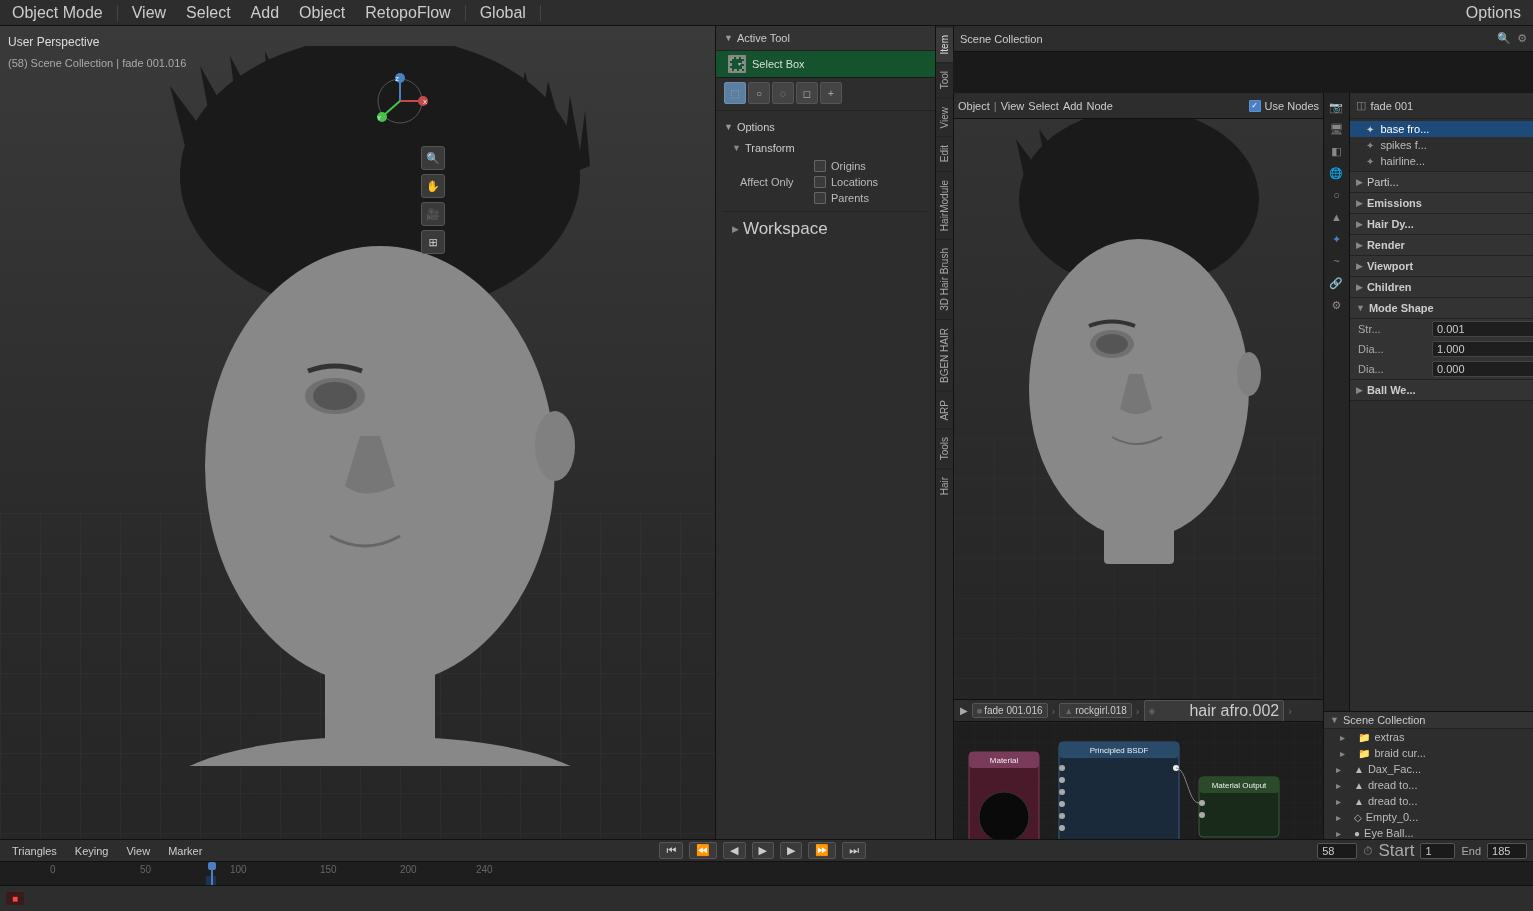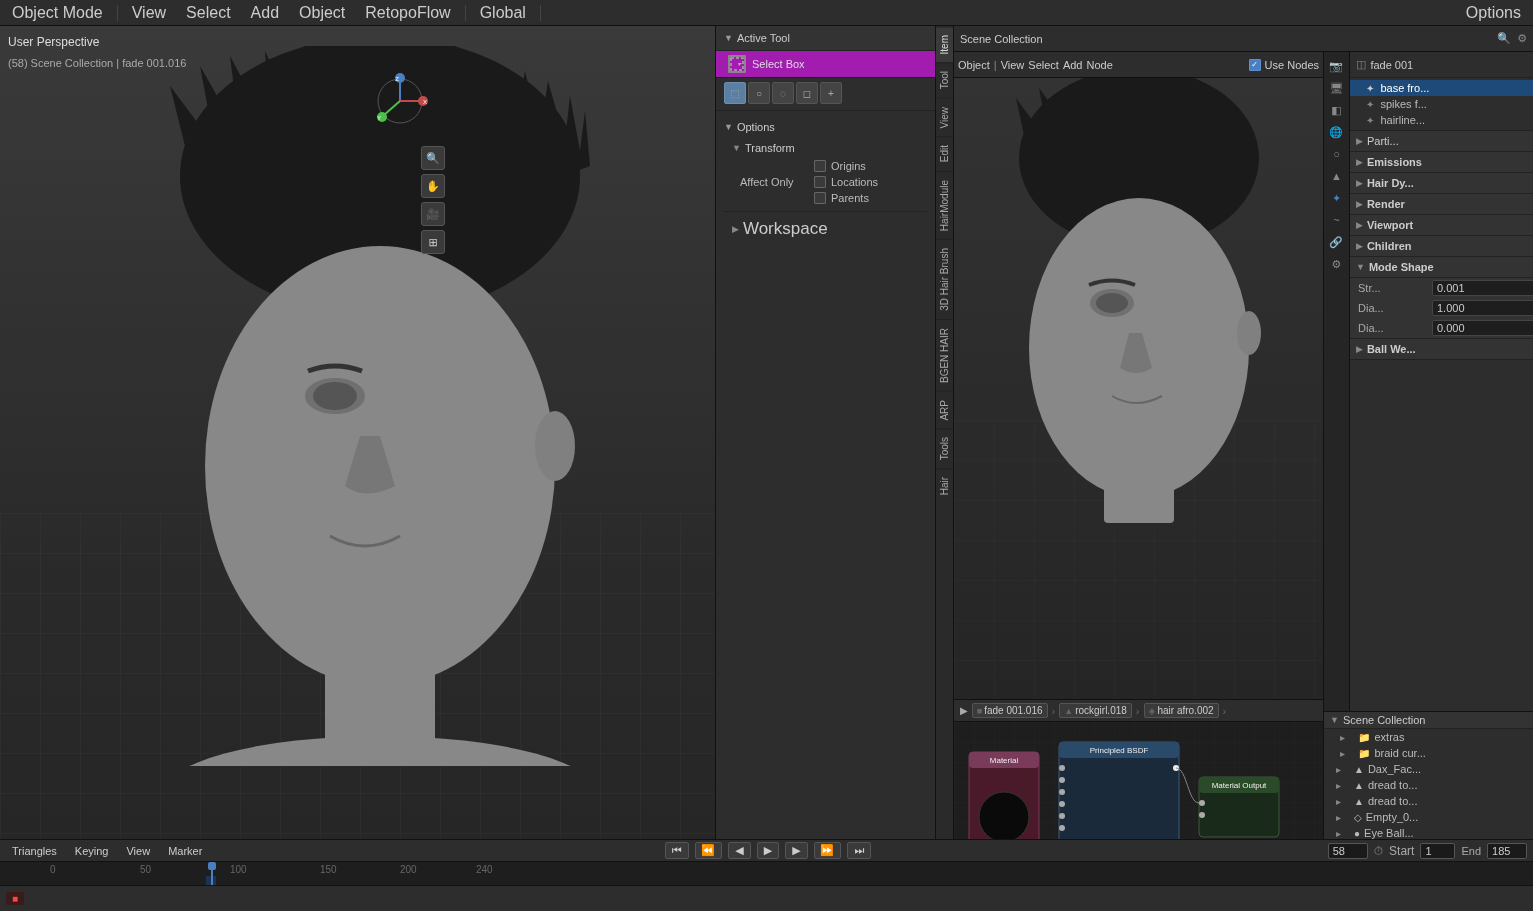--- a/index.html
+++ b/index.html
@@ -94,21 +94,21 @@
       font-size: 11px;
       font-weight: normal;
     }
     .panel-collapse-arrow { color: #999; font-size: 9px; }
 
     .tool-select-box {
       display: flex;
       align-items: center;
       padding: 4px 8px 4px 12px;
       gap: 6px;
-      background: #a21caf;
+      background: #14532d;
       border-bottom: 1px solid #1a1a1a;
     }
     .tool-grid-icons {
       display: flex;
       gap: 2px;
       padding: 4px 8px;
     }
     .tool-grid-icon {
       width: 22px;
       height: 22px;
@@ -541,21 +541,21 @@
     <div class="vertical-tab">View</div>
     <div class="vertical-tab">Edit</div>
     <div class="vertical-tab">HairModule</div>
     <div class="vertical-tab">3D Hair Brush</div>
     <div class="vertical-tab">BGEN HAIR</div>
     <div class="vertical-tab">ARP</div>
     <div class="vertical-tab">Tools</div>
     <div class="vertical-tab">Hair</div>
   </div>
 
-  <div style="display:flex;flex-direction:column;width:580px;position:relative;">
+  <div style="display:flex;flex-direction:column;width:580px;position:relative;gap:41px;">
 
     <div style="height:26px;background:#2d2d2d;border-bottom:1px solid #111;border-left:1px solid #111;display:flex;align-items:center;padding:0 6px;gap:6px;">
       <span style="color:#ccc;font-size:11px;">Scene Collection</span>
       <div style="flex:1"></div>
       <span style="color:#888;font-size:11px;cursor:pointer;">🔍</span>
       <span style="color:#888;font-size:11px;cursor:pointer;">⚙</span>
     </div>
 
     <div style="flex:1;display:flex;min-height:0;">
 
@@ -611,21 +611,21 @@
             <span style="color:#ccc;font-size:10px;">fade 001.016</span>
           </div>
           <span style="color:#666;">›</span>
           <div style="display:flex;align-items:center;gap:2px;background:#3a3a3a;border:1px solid #555;border-radius:2px;padding:1px 4px;">
             <span style="color:#666;font-size:9px;">▲</span>
             <span style="color:#ccc;font-size:10px;">rockgirl.018</span>
           </div>
           <span style="color:#666;">›</span>
           <div style="display:flex;align-items:center;gap:2px;background:#3a3a3a;border:1px solid #555;border-radius:2px;padding:1px 4px;">
             <span style="color:#666;font-size:9px;">◈</span>
-            <span style="color:#ccc;font-size:10px;">hair afro.002</span>
+            <span style="color:#ccc;font-size:16px;margin-left:32px;">hair afro.002</span>
           </div>
           <span style="color:#666;">›</span>
         </div>
 
         <div style="height:190px;background:#1e1e1e;border-top:1px solid #111;position:relative;flex-shrink:0;">
 
           <svg style="position:absolute;inset:0;width:100%;height:100%;">
 
             <defs>
               <pattern id="nodegrid" width="20" height="20" patternUnits="userSpaceOnUse">
@@ -825,21 +825,21 @@
     <button class="btn-small">◀</button>
     <button class="btn-small">▶</button>
     <button class="btn-small">▶</button>
     <button class="btn-small">⏩</button>
     <button class="btn-small">⏭</button>
     <div style="flex:1;"></div>
 
     <input class="input-field" type="text" value="58" style="width: 40px;">
 
     <span style="color:#888;font-size:12px;">⏱</span>
-    <span style="color:#aaa;font-size:12px;">Start</span>
+    <span style="color:#aaa;font-size:17px;">Start</span>
     <input class="input-field" type="text" value="1" style="width: 35px;">
     <span style="color:#aaa;font-size:11px;">End</span>
     <input class="input-field" type="text" value="185" style="width: 40px;">
   </div>
 
   <div style="flex:1;position:relative;overflow:hidden;background:#1e1e1e;">
 
     <div style="position:absolute;top:2px;left:0;right:0;display:flex;padding:0 4px;">
       <span style="position:absolute;left:50px;color:#666;font-size:10px;">0</span>
       <span style="position:absolute;left:140px;color:#666;font-size:10px;">50</span>

